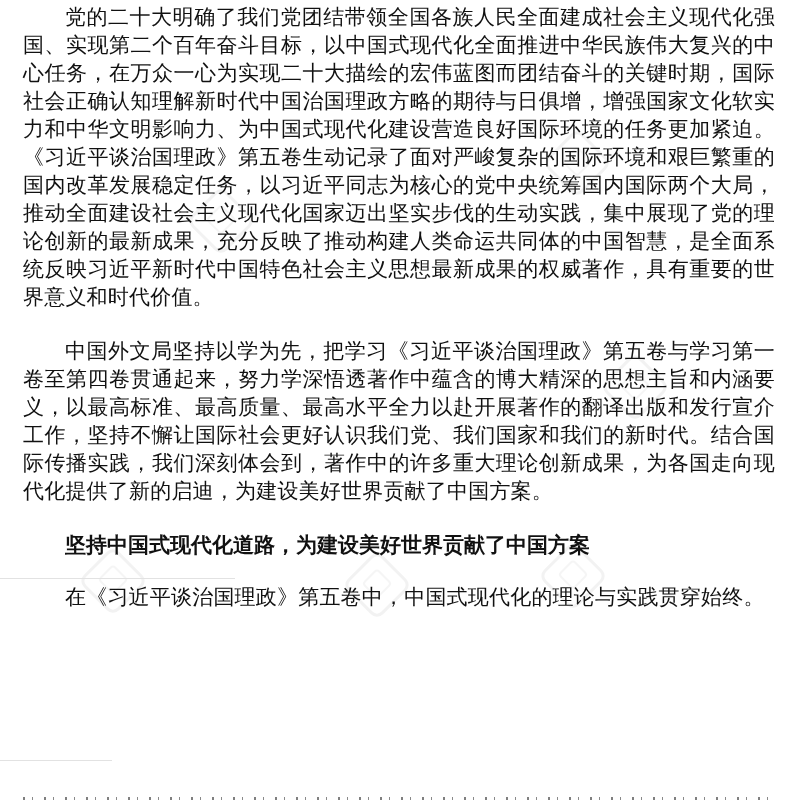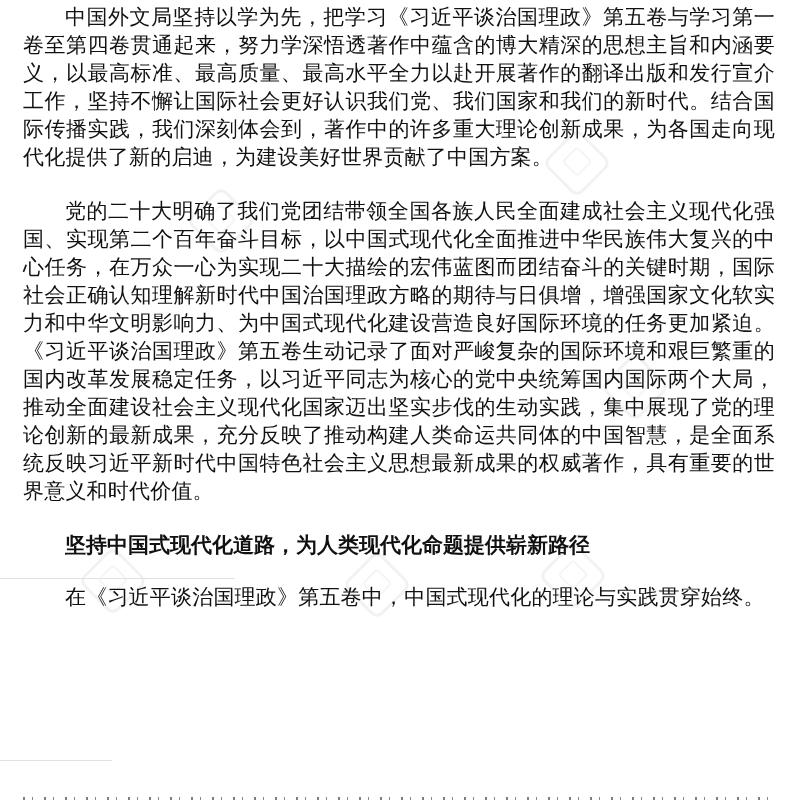--- a/index.html
+++ b/index.html
@@ -83,23 +83,23 @@
 <div class="wm" style="left:88px;  top:556px;"></div>
 <div class="wm" style="left:352px; top:560px;"></div>
 <div class="wm" style="left:552px; top:138px;"></div>
 <div class="wm" style="left:196px; top:196px;"></div>
 <div class="wm" style="left:610px; top:362px;"></div>
 
 <div class="artifact-line" style="top:578px; left:0; width:235px;"></div>
 <div class="artifact-line" style="top:760px; left:0; width:112px;"></div>
 
 <div class="page">
+  <p class="para">党的二十大明确了我们党团结带领全国各族人民全面建成社会主义现代化强国、实现第二个百年奋斗目标，以中国式现代化全面推进中华民族伟大复兴的中心任务，在万众一心为实现二十大描绘的宏伟蓝图而团结奋斗的关键时期，国际社会正确认知理解新时代中国治国理政方略的期待与日俱增，增强国家文化软实力和中华文明影响力、为中国式现代化建设营造良好国际环境的任务更加紧迫。《习近平谈治国理政》第五卷生动记录了面对严峻复杂的国际环境和艰巨繁重的国内改革发展稳定任务，以习近平同志为核心的党中央统筹国内国际两个大局，推动全面建设社会主义现代化国家迈出坚实步伐的生动实践，集中展现了党的理论创新的最新成果，充分反映了推动构建人类命运共同体的中国智慧，是全面系统反映习近平新时代中国特色社会主义思想最新成果的权威著作，具有重要的世界意义和时代价值。</p>
+
   <p class="para">中国外文局坚持以学为先，把学习《习近平谈治国理政》第五卷与学习第一卷至第四卷贯通起来，努力学深悟透著作中蕴含的博大精深的思想主旨和内涵要义，以最高标准、最高质量、最高水平全力以赴开展著作的翻译出版和发行宣介工作，坚持不懈让国际社会更好认识我们党、我们国家和我们的新时代。结合国际传播实践，我们深刻体会到，著作中的许多重大理论创新成果，为各国走向现代化提供了新的启迪，为建设美好世界贡献了中国方案。</p>
 
-  <p class="para">党的二十大明确了我们党团结带领全国各族人民全面建成社会主义现代化强国、实现第二个百年奋斗目标，以中国式现代化全面推进中华民族伟大复兴的中心任务，在万众一心为实现二十大描绘的宏伟蓝图而团结奋斗的关键时期，国际社会正确认知理解新时代中国治国理政方略的期待与日俱增，增强国家文化软实力和中华文明影响力、为中国式现代化建设营造良好国际环境的任务更加紧迫。《习近平谈治国理政》第五卷生动记录了面对严峻复杂的国际环境和艰巨繁重的国内改革发展稳定任务，以习近平同志为核心的党中央统筹国内国际两个大局，推动全面建设社会主义现代化国家迈出坚实步伐的生动实践，集中展现了党的理论创新的最新成果，充分反映了推动构建人类命运共同体的中国智慧，是全面系统反映习近平新时代中国特色社会主义思想最新成果的权威著作，具有重要的世界意义和时代价值。</p>
-
-  <h2 class="heading">坚持中国式现代化道路，为人类现代化命题提供崭新路径</h2>
+  <h2 class="heading">坚持中国式现代化道路，为建设美好世界贡献了中国方案</h2>
 
 
   <p class="para">在《习近平谈治国理政》第五卷中，中国式现代化的理论与实践贯穿始终。</p>
 </div>
 
 <div class="cutoff-strip"></div>
 
 </body></html>

